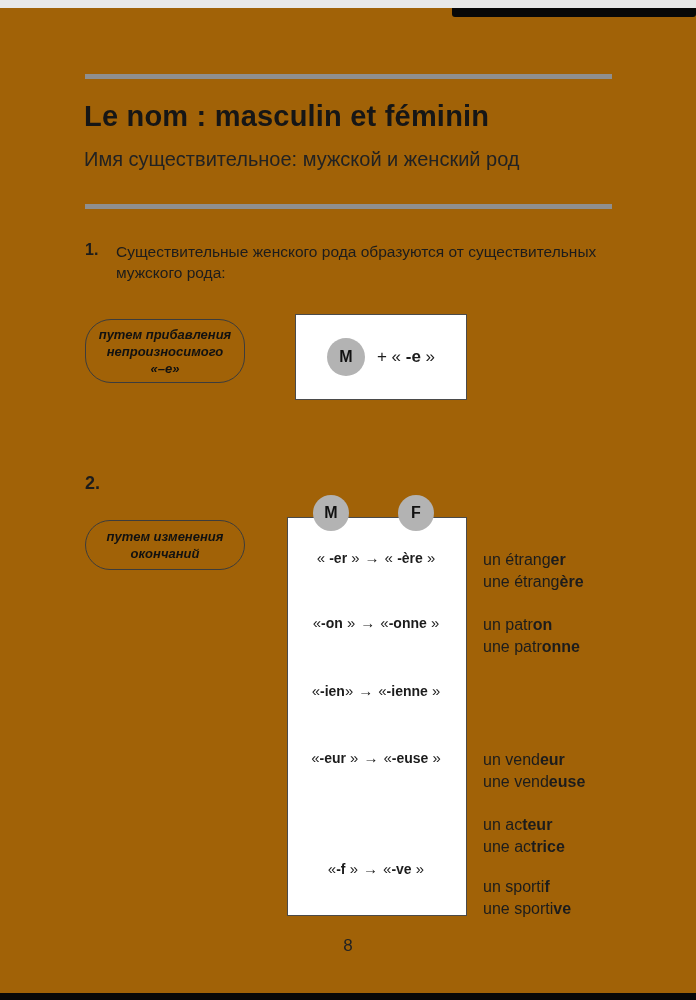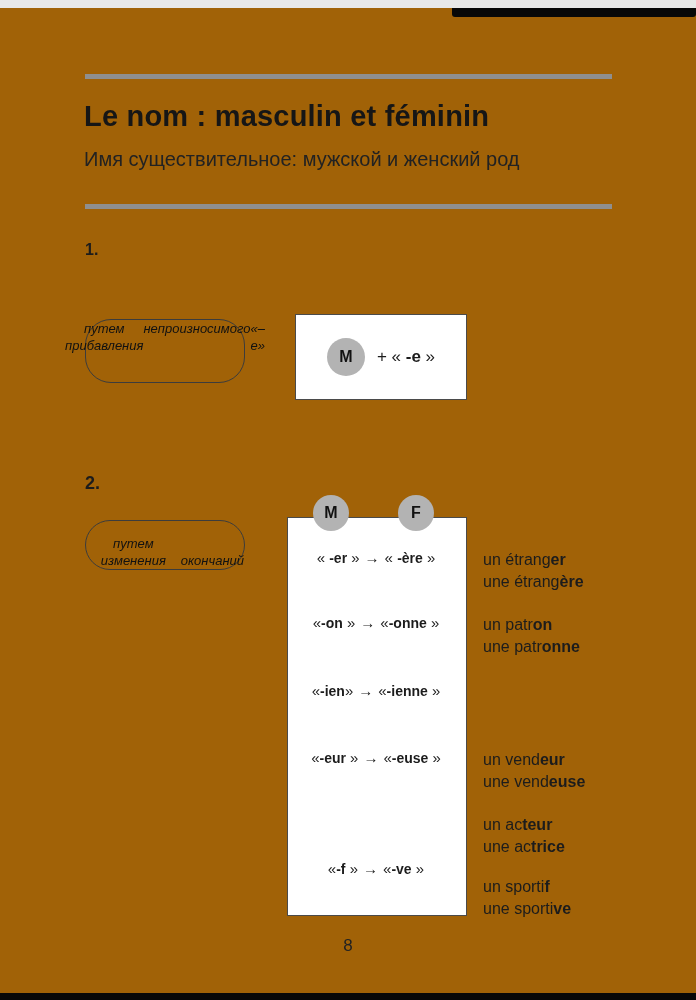--- a/index.html
+++ b/index.html
@@ -17,24 +17,24 @@
   .title-ru { position:absolute; left:84px; top:140px; font-size:20px; color:#222; }
 
   .sec-num { position:absolute; left:85px; font-weight:bold; }
   .sec1-num { top:233px; font-size:16px; }
   .sec2-num { top:465px; font-size:18px; }
   .sec1-text { position:absolute; left:116px; top:233px; width:512px; font-size:15.5px; line-height:21px; }
 
   .pill {
     position:absolute; border:1.2px solid #3c3c3c; border-radius:26px;
     font-style:italic; font-size:13px; line-height:17px; text-align:center;
-    display:flex; flex-direction:row; justify-content:center; color:#111;
+    display:flex; flex-direction:column; justify-content:center; color:#111;font-weight:bold;
   }
   .pill1 { left:85px; top:311px; width:158px; height:62px; }
-  .pill2 { left:85px; top:512px; width:158px; height:48px;align-items:flex-end; }
+  .pill2 { left:85px; top:512px; width:158px; height:48px; }
 
   .box { position:absolute; border:1.2px solid #4a4a4a; background:#fff; }
   .box1 { left:295px; top:306px; width:170px; height:84px; display:flex; align-items:center; justify-content:center; gap:12px; }
   .box2 { left:287px; top:509px; width:178px; height:397px; }
 
   .circle {
     width:38px; height:38px; border-radius:50%; background:#b3b3b3;
     display:flex; align-items:center; justify-content:center;
     font-weight:bold; font-size:16px; color:#111;
   }
@@ -60,20 +60,21 @@
 <div class="page">
 
   <div class="scan-edge-top"></div>
 
   <div class="rule rule1"></div>
   <div class="title-fr">Le nom : masculin et féminin</div>
   <div class="title-ru">Имя существительное: мужской и женский род</div>
   <div class="rule rule2"></div>
 
   <div class="sec-num sec1-num">1.</div>
+  <div class="sec1-text">Существительные женского рода образуются от существительных мужского рода:</div>
 
   <div class="pill pill1">
     <span>путем прибавления</span>
     <span>непроизносимого</span>
     <span>«–e»</span>
   </div>
 
   <div class="box box1">
     <div class="circle">M</div>
     <div class="formula-text">

